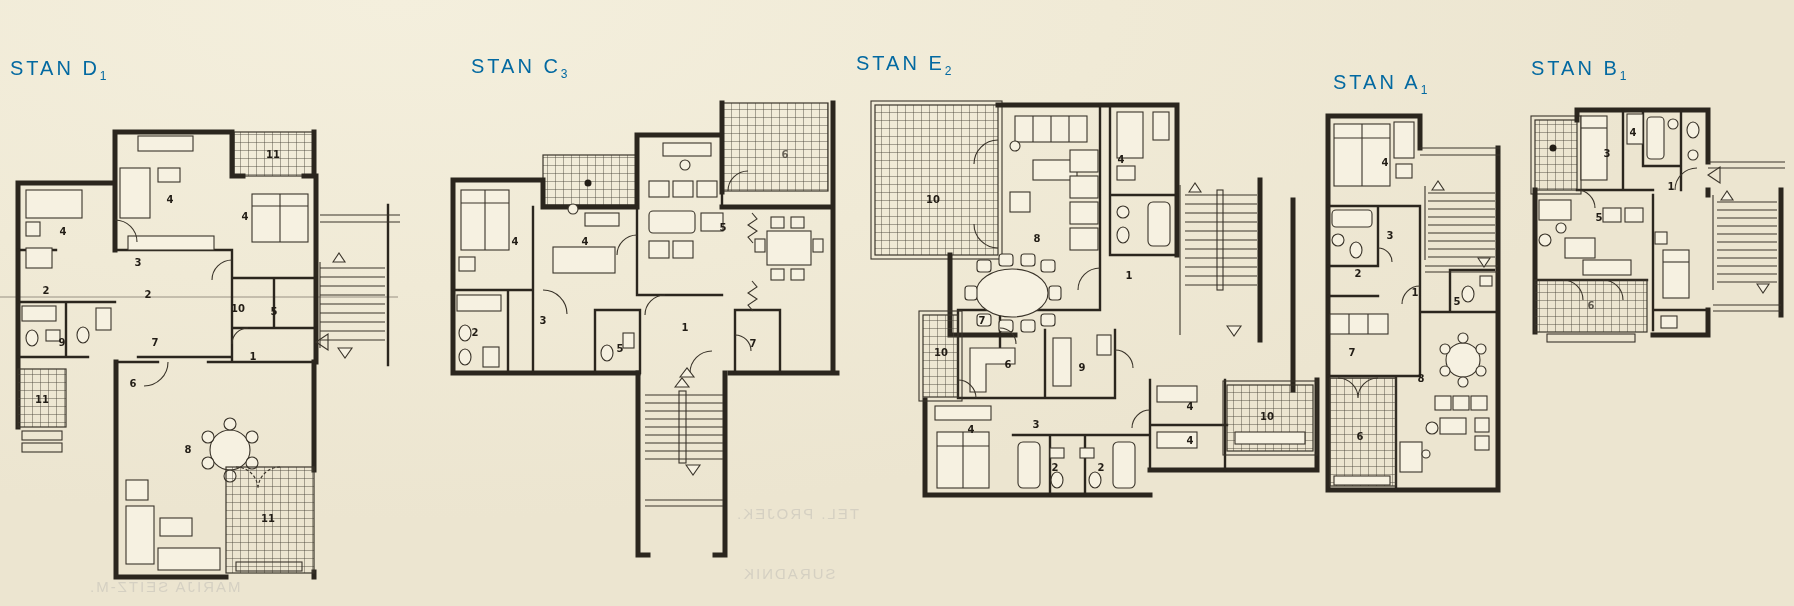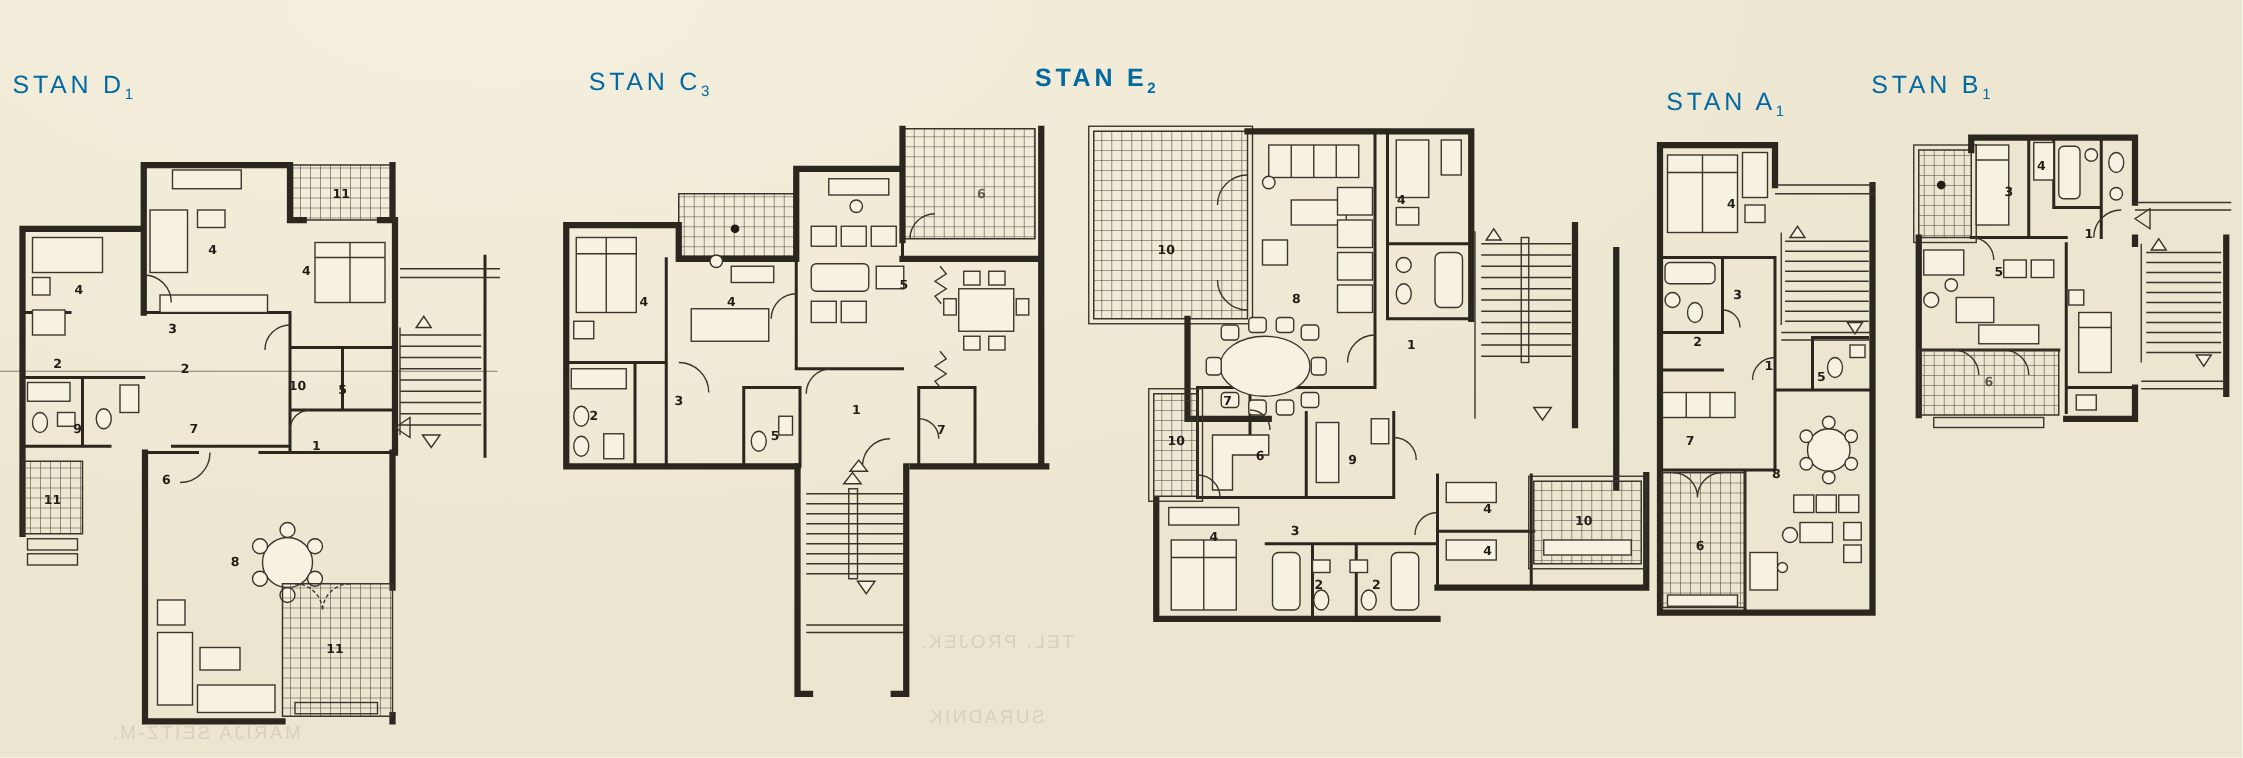--- a/index.html
+++ b/index.html
@@ -42,23 +42,23 @@
     </pattern>
   </defs>
 </svg>
 
 <div class="ghost" style="left:735px;top:505px;">TEL. PROJEK.</div>
 <div class="ghost" style="left:742px;top:565px;">SURADNIK</div>
 <div class="ghost" style="left:88px;top:578px;">MARIJA SEITZ-M.</div>
 
 <div class="plan-title" style="left:10px;top:57px;"><span>STAN D</span><sub>1</sub></div>
 <div class="plan-title" style="left:447px;top:55px;margin-left:24px;"><span>STAN C</span><sub>3</sub></div>
-<div class="plan-title" style="left:828px;top:52px;font-weight:bold;"><span>STAN E</span><sub>2</sub></div>
+<div class="plan-title" style="left:856px;top:52px;"><span>STAN E</span><sub>2</sub></div>
 <div class="plan-title" style="left:1333px;top:71px;"><span>STAN A</span><sub>1</sub></div>
-<div class="plan-title" style="left:1497px;top:57px;text-align:right;"><span>STAN B</span><sub>1</sub></div>
+<div class="plan-title" style="left:1531px;top:57px;text-align:right;"><span>STAN B</span><sub>1</sub></div>
 
 <div class="plan" style="left:8px;top:110px;text-decoration:underline;">
 <svg width="390" height="490" viewBox="0 0 390 490">
   <line class="vthin" x1="-8" y1="187" x2="390" y2="187"></line>
   <g>
     <rect class="hatch" x="226" y="22" width="80" height="44"></rect>
     <text class="rn" x="265" y="48">11</text>
   </g>
   <g>
     <path class="wall" d="M107,22 H224 M107,22 V140 M224,22 V66 M306,22 V66 M226,66 H235 M296,66 H308 M308,66 V252 M10,73 H107 M10,73 V317 M108,252 V467 M108,467 H218 M306,252 V360 M306,462 V467"></path>

